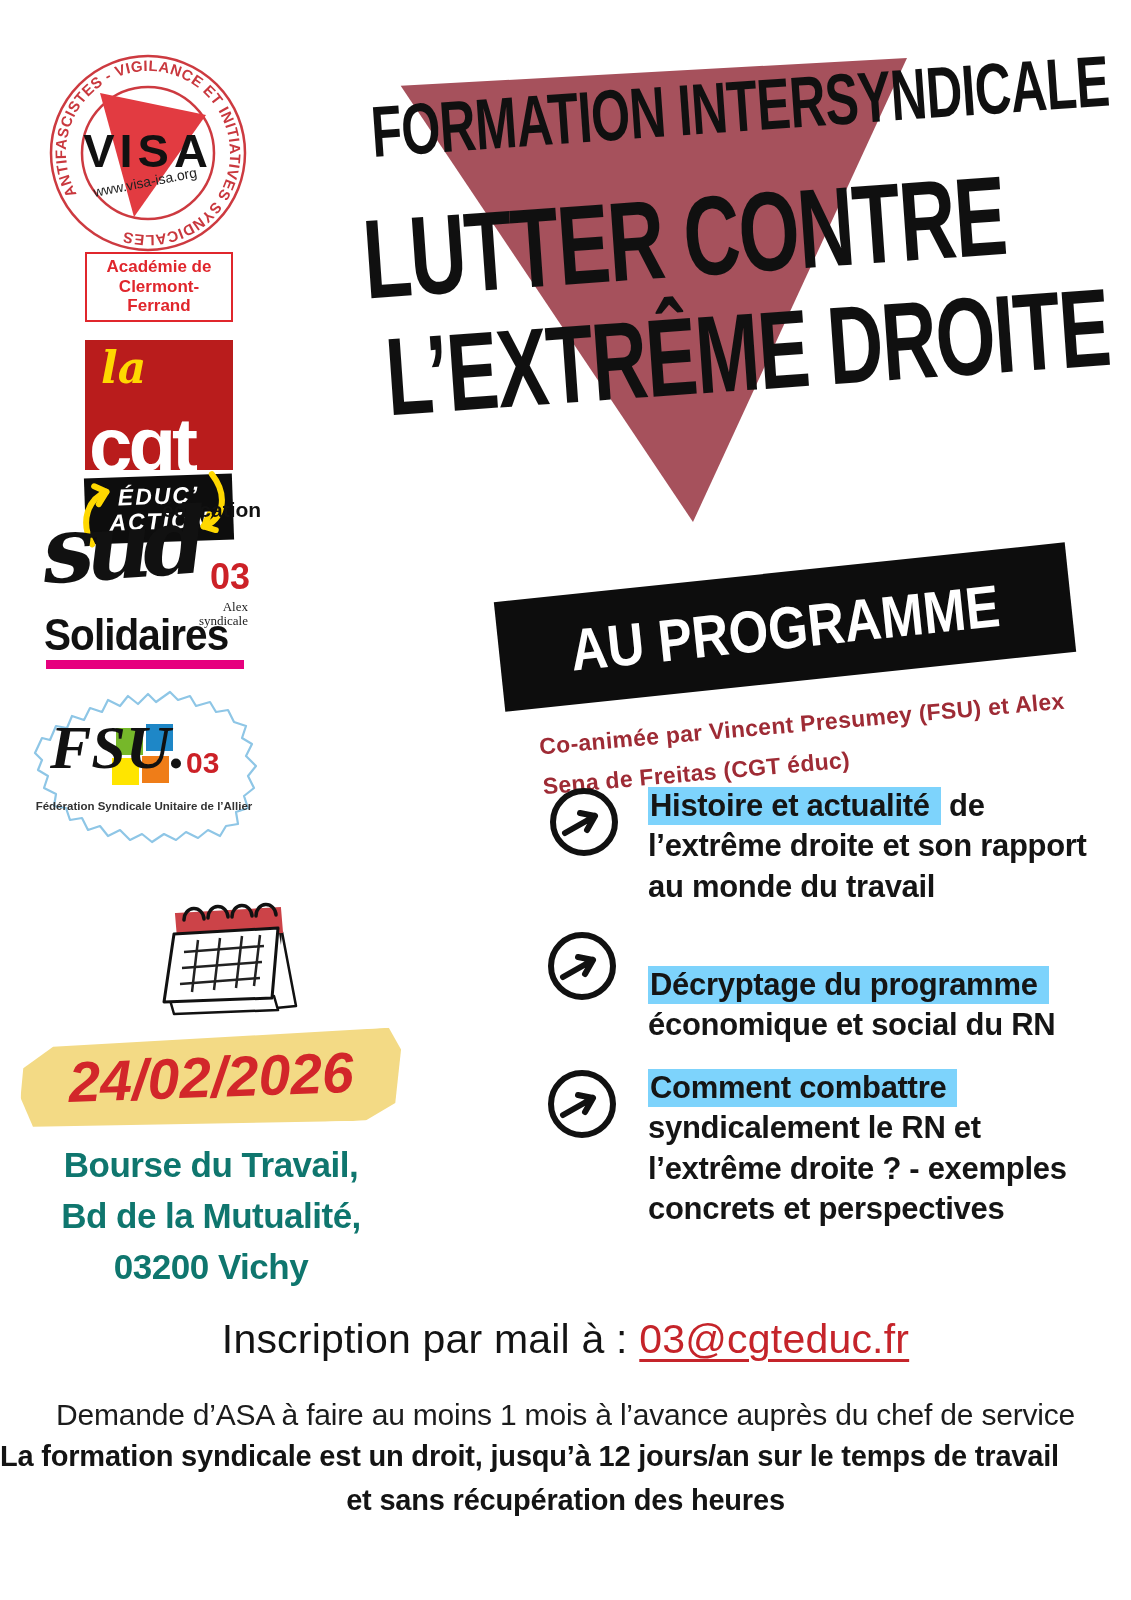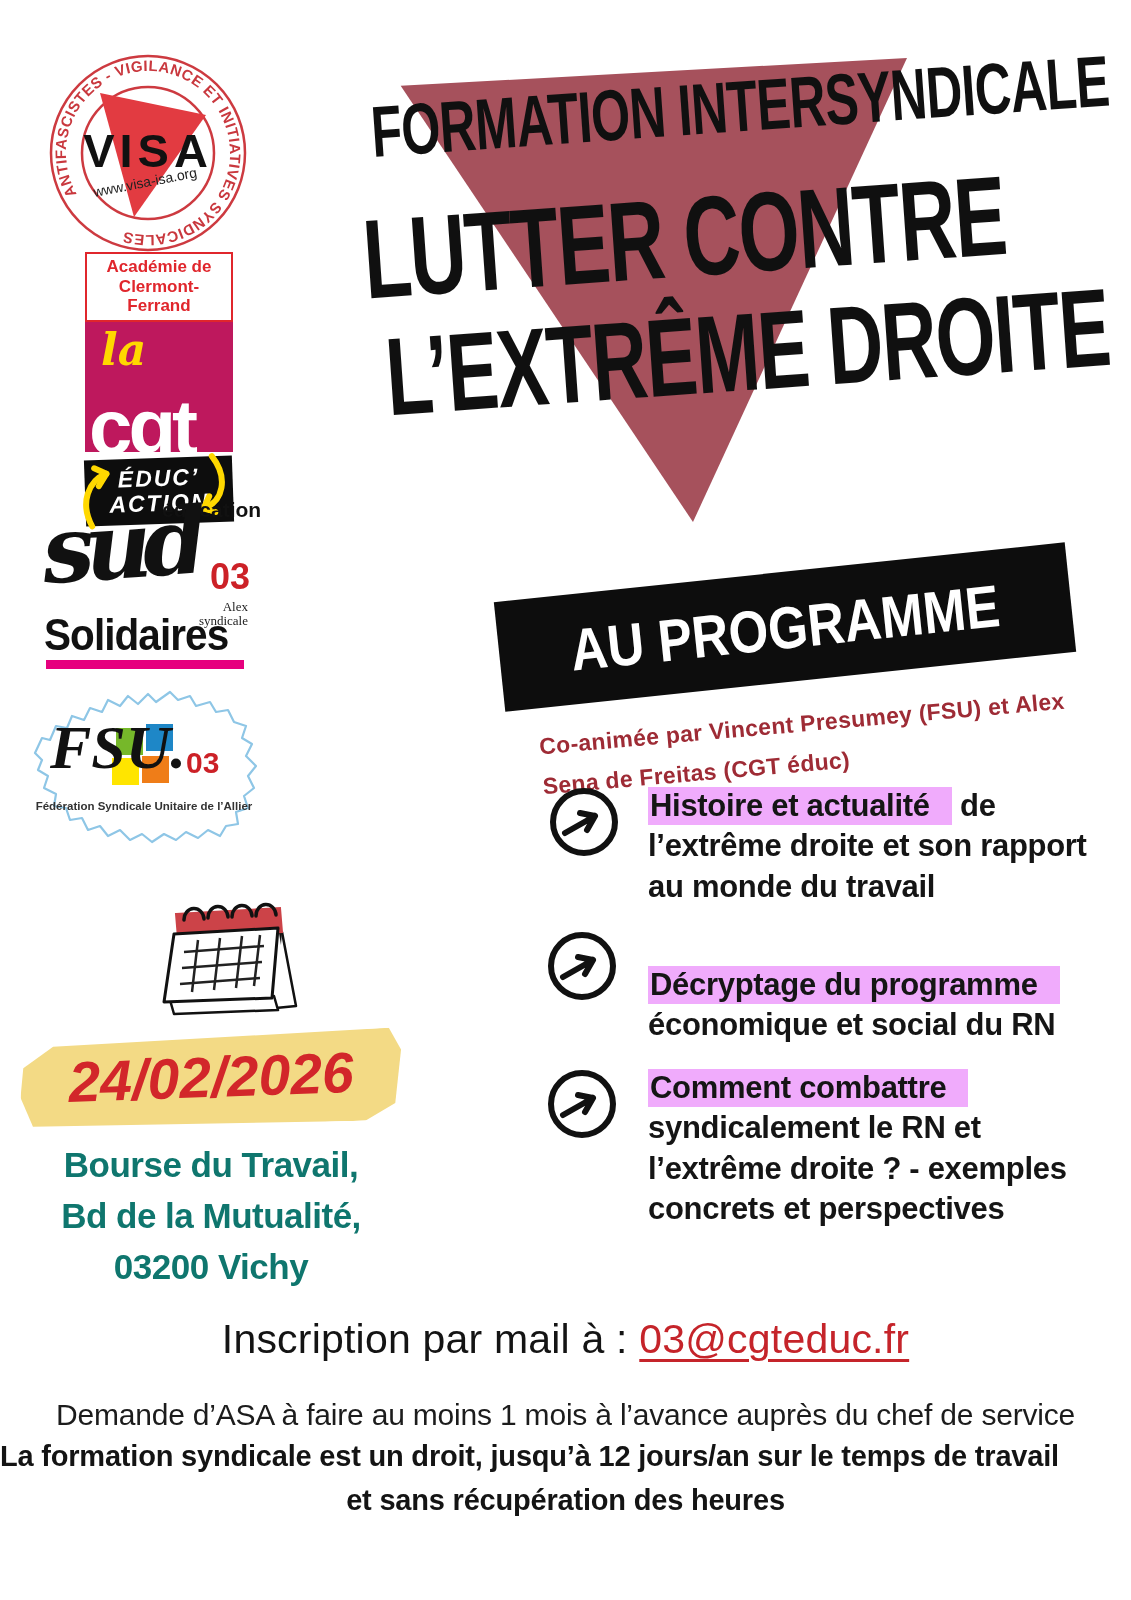--- a/index.html
+++ b/index.html
@@ -37,35 +37,35 @@
 
   
   #facilitators { left:540px; top:702px; width:560px; transform:rotate(-5deg);
     color:#9e2b35; font-weight:bold; font-size:23px; line-height:1.75; letter-spacing:0.3px; }
   #facilitators div { white-space:nowrap; }
 
   
   .bullet-icon { width:76px; height:76px; }
   .bullet-text { width:448px; font-size:31px; font-weight:bold; color:#151515;
     line-height:1.3; letter-spacing:-0.3px; }
-  .hl { background:#f0abfc; padding:1px 22px 2px 2px; box-decoration-break:clone; -webkit-box-decoration-break:clone; }
+  .hl { background:#7dd3fc; padding:1px 11px 2px 2px; box-decoration-break:clone; -webkit-box-decoration-break:clone; }
   #bullet1-icon { left:546px; top:784px; }
   #bullet1-text { left:648px; top:786px; }
   #bullet2-icon { left:544px; top:928px; }
   #bullet2-text { left:648px; top:936px;margin-top:29px; }
   #bullet3-icon { left:544px; top:1066px; }
   #bullet3-text { left:648px; top:1068px; }
 
   
   #visa-logo { left:42px; top:53px; width:212px; height:202px; }
 
   #cgt-logo { left:85px; top:252px; width:148px; }
   #cgt-academy { border:2px solid #e0262c; background:#fff; padding:3px 2px 4px 2px;
     text-align:center; color:#e0262c; font-weight:bold; font-size:17px; line-height:1.15; }
-  #cgt-red { background:#be185d; height:130px; margin-top:0; position:relative; }
+  #cgt-red { background:#b91c1c; height:130px; margin-top:18px; position:relative; }
   #cgt-la { position:absolute; left:16px; top:2px; color:#ffd800;
     font-family:"DejaVu Serif", serif; font-style:italic; font-weight:bold; font-size:44px; }
   #cgt-name { position:absolute; left:4px; bottom:-14px; color:#ffffff;
     font-weight:bold; font-size:78px; letter-spacing:-4px; line-height:1; }
   #cgt-black { background:#0d0d0d; height:66px; margin-top:6px; position:relative;
     transform:rotate(-2deg); display:flex; flex-direction:column; align-items:center; justify-content:center; }
   #cgt-black .educ, #cgt-black .action { color:#fff; font-weight:bold; font-style:italic;
     font-size:23px; letter-spacing:2px; line-height:1.1; }
   #cgt-arrows { position:absolute; left:-8px; top:-10px; width:164px; height:86px; }
 

